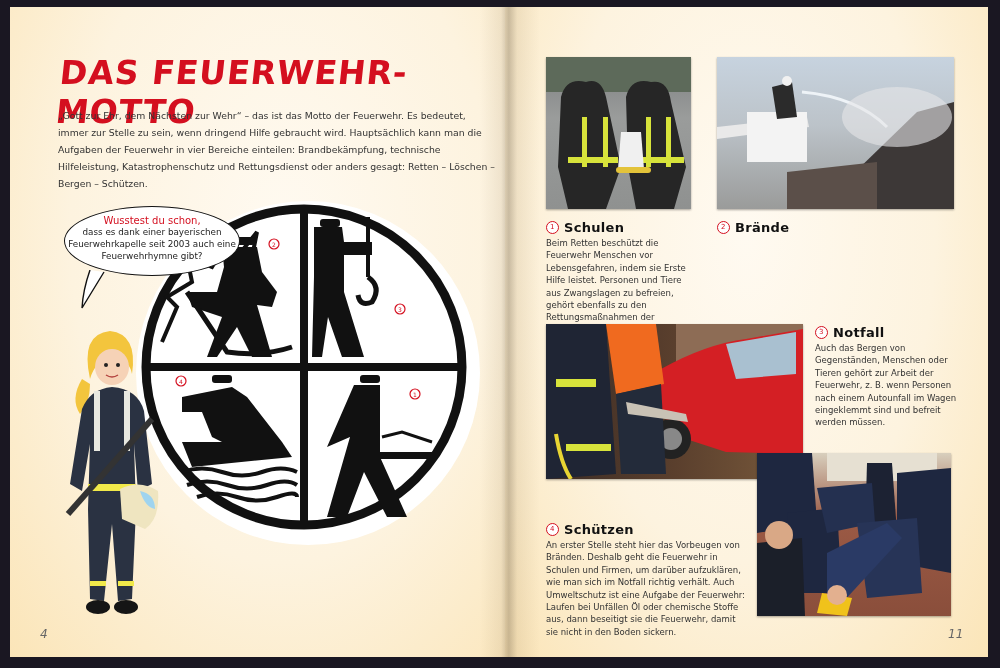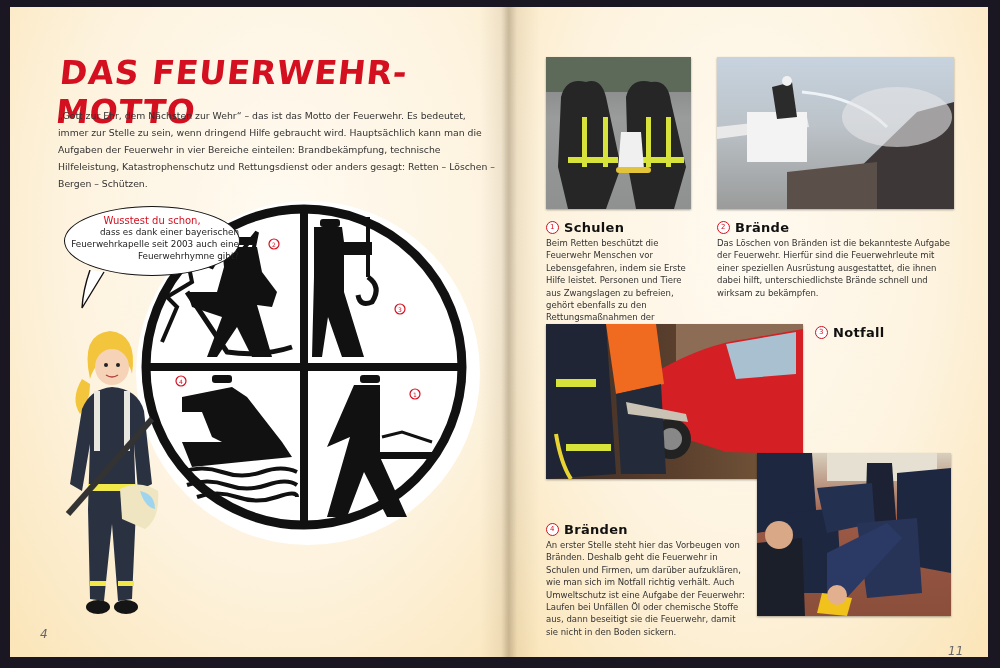--- a/index.html
+++ b/index.html
@@ -13,21 +13,21 @@
   .page-right{left:495px;width:483px;
     background:radial-gradient(ellipse at 50% 35%,#fffaf1 0%,#fdf3df 55%,#fbe5b8 100%);}
   .gutter{position:absolute;left:470px;top:0;width:60px;height:100%;
     background:linear-gradient(90deg,rgba(0,0,0,0) 0%,rgba(120,95,60,.10) 35%,rgba(70,55,35,.28) 48%,rgba(120,95,60,.10) 62%,rgba(0,0,0,0) 100%);}
   .title{position:absolute;left:48px;top:46px;font-family:"DejaVu Sans",sans-serif;font-weight:bold;
     font-size:33px;color:#d40f1f;letter-spacing:1px;transform:skewX(-6deg);}
   .intro{position:absolute;left:48px;top:100px;width:440px;font-size:9.3px;line-height:17px;color:#333;}
   .bubble{position:absolute;left:54px;top:199px;width:176px;height:70px;border:1.5px solid #111;border-radius:50%;
     background:#fff;text-align:center;padding-top:8px;}
   .bubble .head{font-size:10px;font-weight:normal;color:#d40f1f;display:block;}
-  .bubble .body{font-size:8.8px;line-height:12px;color:#222;display:block;text-align:right;}
+  .bubble .body{font-size:8.8px;line-height:12px;color:#222;display:block;}
   .emblem{position:absolute;left:122px;top:190px;width:352px;height:352px;}
   .girl{position:absolute;left:50px;top:312px;width:110px;height:300px;}
   .pagenum{position:absolute;font-style:italic;font-size:12px;color:#666;}
   .photo{position:absolute;overflow:hidden;box-shadow:0 1px 2px rgba(0,0,0,.35);}
   .sec-title{position:absolute;display:flex;align-items:center;gap:5px;font-weight:bold;font-size:13px;color:#111;letter-spacing:.3px;}
   .num{display:inline-block;width:13px;height:13px;border:1.5px solid #d40f1f;border-radius:50%;
     font-size:7px;line-height:10px;text-align:center;color:#d40f1f;font-weight:normal;background:#fff;}
   .sec-text{position:absolute;font-size:8.5px;line-height:12.4px;color:#333;}
 </style>
 </head>
@@ -147,21 +147,20 @@
     <div class="sec-title" style="left:41px;top:213px">
       <span class="num">1</span>
       <span>Schulen</span>
     </div>
     <p class="sec-text" style="left:41px;top:230px;width:150px;">Beim Retten beschützt die Feuerwehr Menschen vor Lebensgefahren, indem sie Erste Hilfe leistet. Personen und Tiere aus Zwangslagen zu befreien, gehört ebenfalls zu den Rettungsmaßnahmen der Feuerwehr.</p>
 
     <div class="sec-title" style="left:212px;top:213px">
       <span class="num">2</span>
       <span>Brände</span>
     </div>
-    <p class="sec-text" style="left:212px;top:230px;width:240px;">Das Löschen von Bränden ist die bekannteste Aufgabe der Feuerwehr. Hierfür sind die Feuerwehrleute mit einer speziellen Ausrüstung ausgestattet, die ihnen dabei hilft, unterschiedlichste Brände schnell und wirksam zu bekämpfen.</p>
 
     <div class="photo" style="left:41px;top:317px;width:257px;height:155px;background:linear-gradient(90deg,#3b2c25 0%,#5a3f2d 50%,#7a5b3c 100%);">
       <svg width="257" height="155" viewBox="0 0 257 155">
         <rect x="130" y="0" width="127" height="60" fill="#8d6c55"></rect>
         <path d="M115 45 Q160 20 200 15 L257 5 L257 130 L180 128 L140 115 L115 90Z" fill="#d41f24"></path>
         <path d="M180 20 L250 8 L250 50 L190 55Z" fill="#a9c0d0"></path>
         <circle cx="125" cy="115" r="20" fill="#222"></circle>
           <circle cx="125" cy="115" r="11" fill="#888"></circle>
         <path d="M0 0 L60 0 L70 150 L0 155Z" fill="#1f2534"></path>
         <path d="M60 0 L110 0 L118 60 L70 70Z" fill="#f06a1f"></path>
@@ -169,41 +168,42 @@
         <rect x="10" y="55" width="40" height="8" fill="#d7e33b"></rect>
           <rect x="20" y="120" width="45" height="7" fill="#d7e33b"></rect>
         <path d="M80 78 L140 90 L142 98 L82 90Z" fill="#c9c2b5"></path>
         <path d="M10 110 Q15 140 25 155" stroke="#e8d533" stroke-width="4" fill="none"></path>
       </svg>
     </div>
     <div class="sec-title" style="left:310px;top:318px">
       <span class="num">3</span>
       <span>Notfall</span>
     </div>
+    <p class="sec-text" style="left:310px;top:335px;width:150px;">Auch das Bergen von Gegenständen, Menschen oder Tieren gehört zur Arbeit der Feuerwehr, z. B. wenn Personen nach einem Autounfall im Wagen eingeklemmt sind und befreit werden müssen.</p>
 
     <div class="photo" style="left:252px;top:446px;width:194px;height:163px;background:linear-gradient(180deg,#d8cfbd 0%,#9b5a45 40%,#8a4e3b 100%);">
       <svg width="194" height="163" viewBox="0 0 194 163">
         <rect x="70" y="0" width="110" height="28" fill="#e6e0d2"></rect>
         <path d="M0 0 L55 0 L60 70 L0 80Z" fill="#1e2740"></path>
         <path d="M140 20 L194 15 L194 120 L140 110Z" fill="#1e2740"></path>
         <path d="M110 10 L135 10 L140 80 L108 80Z" fill="#1c2233"></path>
         <path d="M30 60 L80 55 L85 140 L35 140Z" fill="#1e2740"></path>
         <path d="M60 35 L115 30 L118 70 L70 80Z" fill="#243050"></path>
         <path d="M100 70 L160 65 L165 140 L110 145Z" fill="#273457"></path>
         <path d="M70 100 L130 70 L145 85 L85 150 L70 145Z" fill="#2a3a65"></path>
         <path d="M65 140 L95 145 L90 163 L60 160Z" fill="#f0c21b"></path>
         <circle cx="80" cy="142" r="10" fill="#e3b08f"></circle>
         <path d="M0 90 L45 85 L48 163 L0 163Z" fill="#1b1f29"></path>
         <circle cx="22" cy="82" r="14" fill="#d9a886"></circle>
       </svg>
     </div>
 
     <div class="sec-title" style="left:41px;top:515px">
       <span class="num">4</span>
-      <span>Bränden</span>
+      <span>Schützen</span>
     </div>
     <p class="sec-text" style="left:41px;top:532px;width:200px;">An erster Stelle steht hier das Vorbeugen von Bränden. Deshalb geht die Feuerwehr in Schulen und Firmen, um darüber aufzuklären, wie man sich im Notfall richtig verhält. Auch Umweltschutz ist eine Aufgabe der Feuerwehr: Laufen bei Unfällen Öl oder chemische Stoffe aus, dann beseitigt sie die Feuerwehr, damit sie nicht in den Boden sickern.</p>
 
-    <div class="pagenum" style="left:443px;top:637px">11</div>
+    <div class="pagenum" style="left:443px;top:620px">11</div>
   </div>
 
   <div class="gutter"></div>
 </div>
 
 </body></html>

